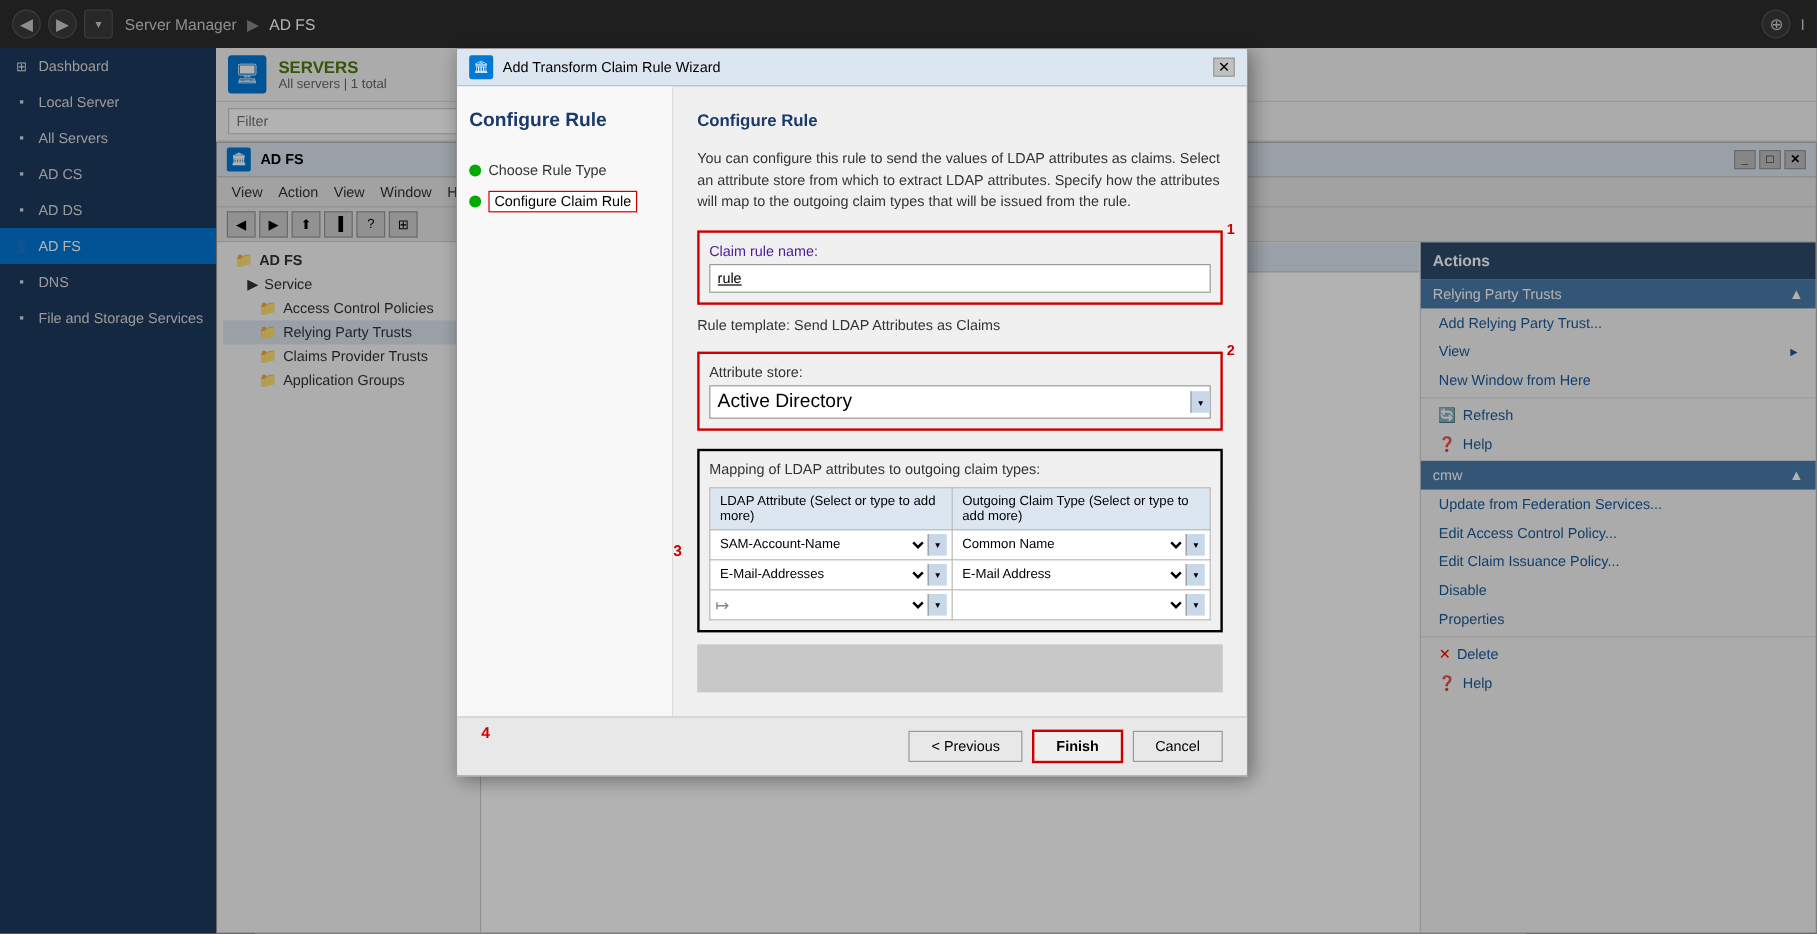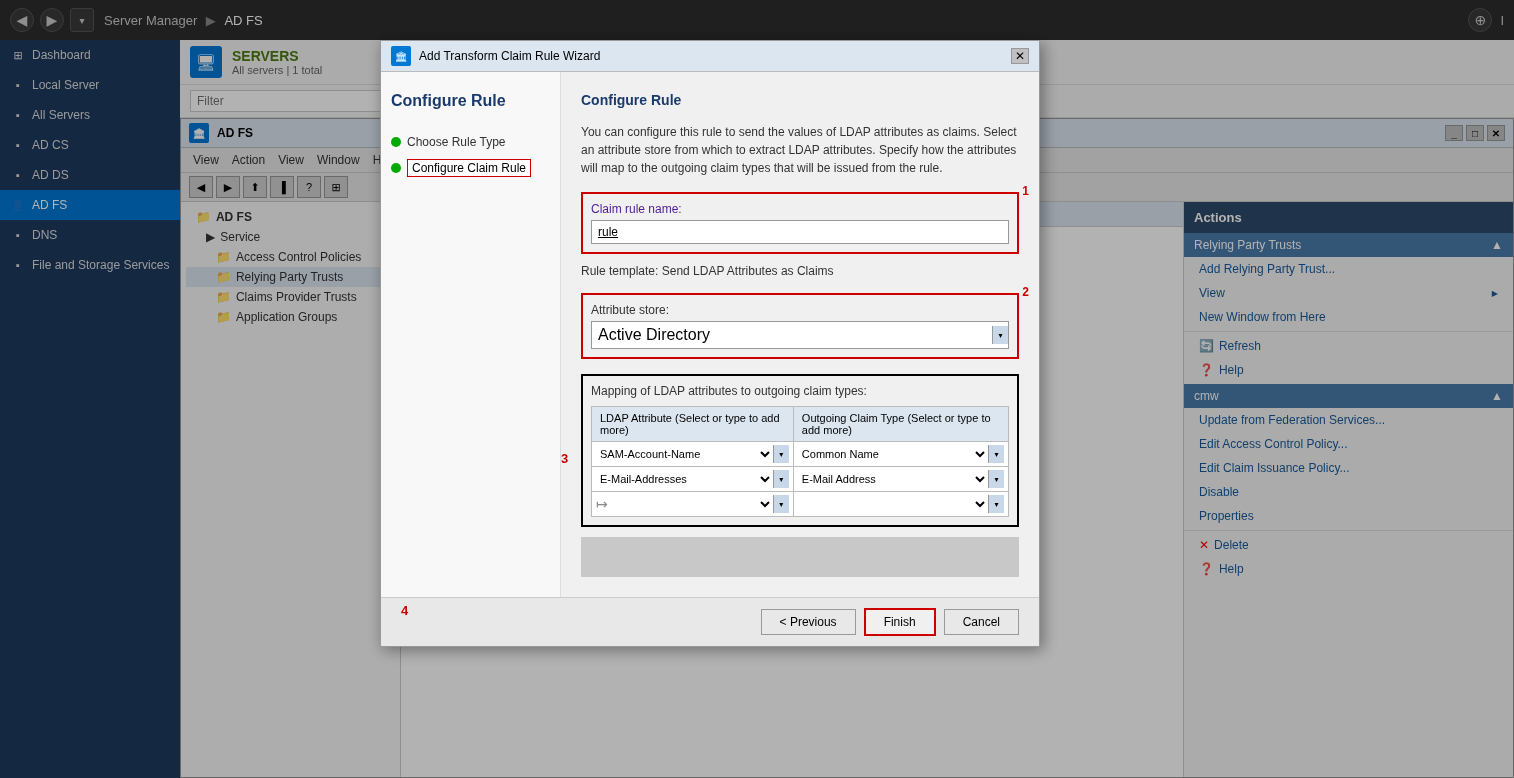--- a/index.html
+++ b/index.html
@@ -339,21 +339,21 @@
     .wizard-btn {
       padding: 5px 18px;
       font-size: 12px;
       border: 1px solid #999;
       background: #e8e8e8;
       cursor: pointer;
     }
     .wizard-btn.primary {
       background: #f0f0f0;
       border: 2px solid #cc0000;
-      font-weight: normal;
+      font-weight: bold;
     }
 
     
     .right-panel {
       width: 330px;
       background: #f5f5f5;
       border-left: 1px solid #ccc;
       flex-shrink: 0;
     }
     .right-panel-header {

